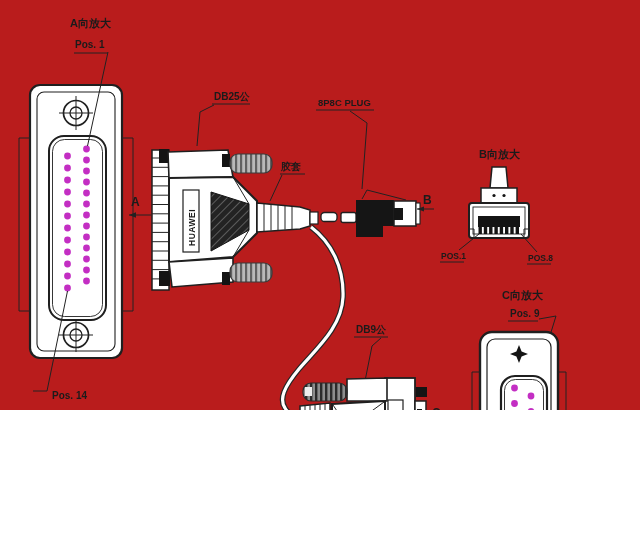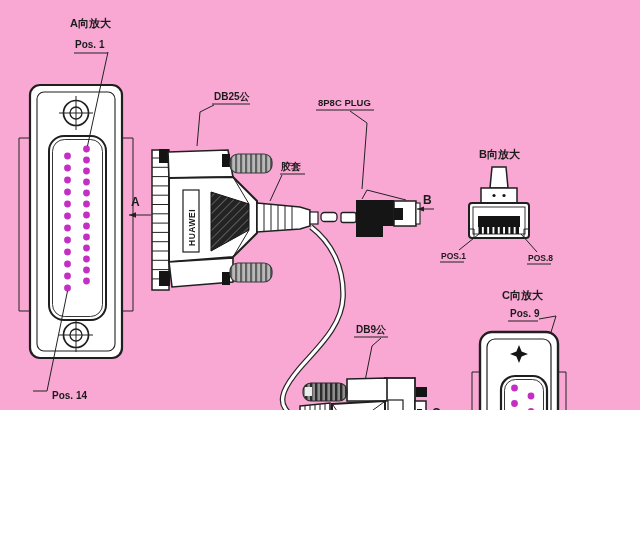--- a/index.html
+++ b/index.html
@@ -1,17 +1,17 @@
 <!DOCTYPE html>
 <html><head>
 <meta charset="utf-8">
 <style>
   html,body{margin:0;padding:0;background:#ffffff;}
   .canvas{
-    position:relative;width:640px;height:410px;background:#f9a8d4;overflow:hidden;
+    position:relative;width:640px;height:410px;background:#b91c1c;overflow:hidden;
     font-family:"Liberation Sans","DejaVu Sans",sans-serif;
   }
   svg text{
     font-family:"Liberation Sans","DejaVu Sans",sans-serif;
     fill:#1b1b1b;
   }
   .t-title{font-size:11px;font-weight:bold;}
   .t-pos{font-size:10px;font-weight:bold;}
   .t-pos-sm{font-size:8.5px;font-weight:bold;}
   .t-part{font-size:10px;font-weight:bold;}

